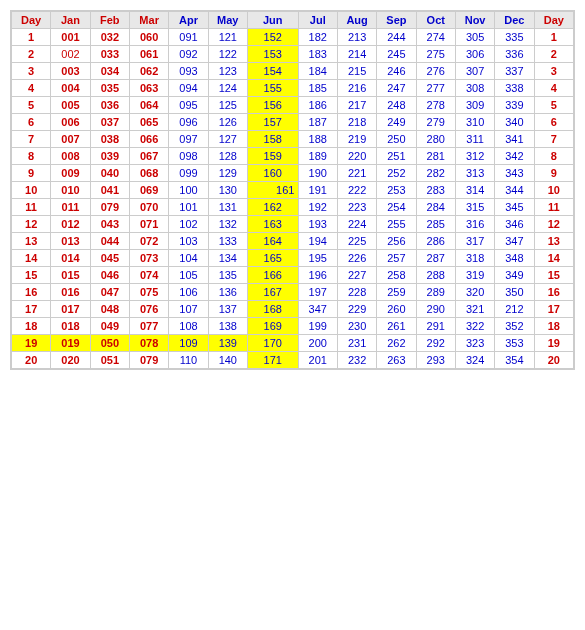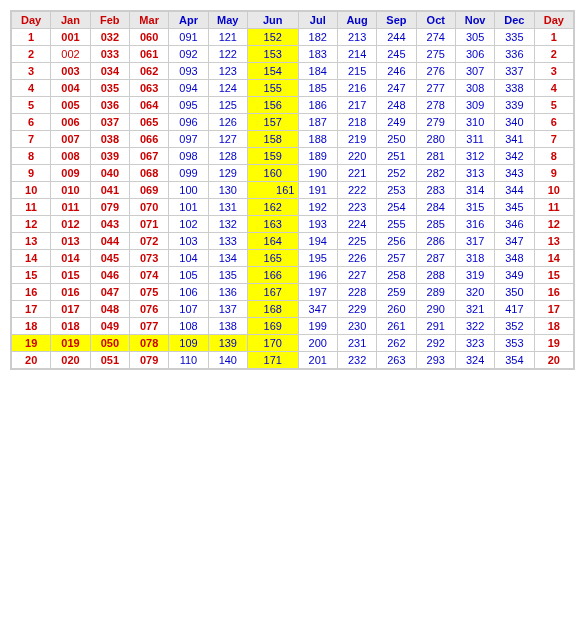--- a/index.html
+++ b/index.html
@@ -327,21 +327,21 @@
           <td style="color: rgb(204, 0, 0); font-weight: bold;">048</td>
           <td style="color: rgb(204, 0, 0); font-weight: bold;">076</td>
           <td style="color: rgb(0, 0, 204);">107</td>
           <td style="color: rgb(0, 0, 204);">137</td>
           <td style="background: rgb(255, 255, 0); color: rgb(0, 0, 204);">168</td>
           <td style="color: rgb(0, 0, 204);">347</td>
           <td style="color: rgb(0, 0, 204);">229</td>
           <td style="color: rgb(0, 0, 204);">260</td>
           <td style="color: rgb(0, 0, 204);">290</td>
           <td style="color: rgb(0, 0, 204);">321</td>
-          <td style="color: rgb(0, 0, 204);">417</td>
+          <td style="color: rgb(0, 0, 204);">212</td>
           <td style="color: rgb(204, 0, 0); font-weight: bold;">17</td>
         </tr>
         <tr>
           <td style="color: rgb(204, 0, 0); font-weight: bold;">18</td>
           <td style="color: rgb(204, 0, 0); font-weight: bold;">018</td>
           <td style="color: rgb(204, 0, 0); font-weight: bold;">049</td>
           <td style="color: rgb(204, 0, 0); font-weight: bold;">077</td>
           <td style="color: rgb(0, 0, 204);">108</td>
           <td style="color: rgb(0, 0, 204);">138</td>
           <td style="background: rgb(255, 255, 0); color: rgb(0, 0, 204);">169</td>

